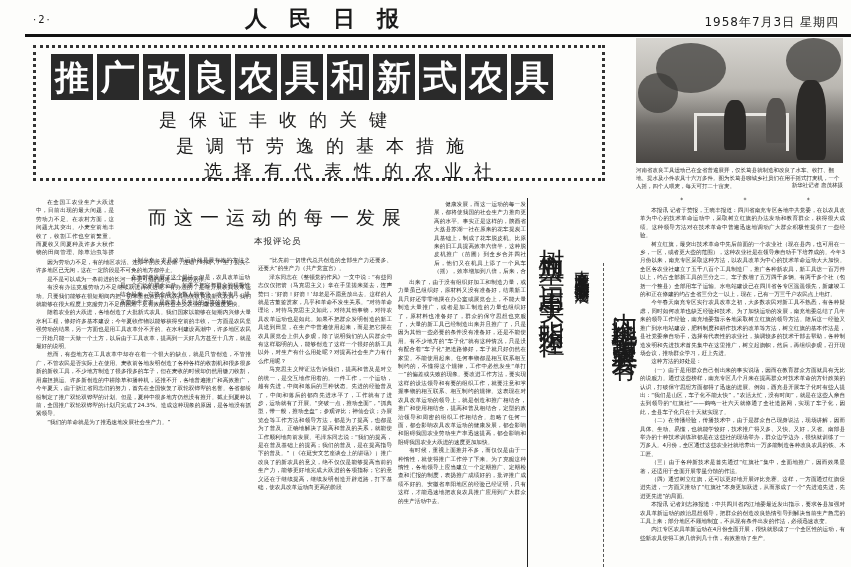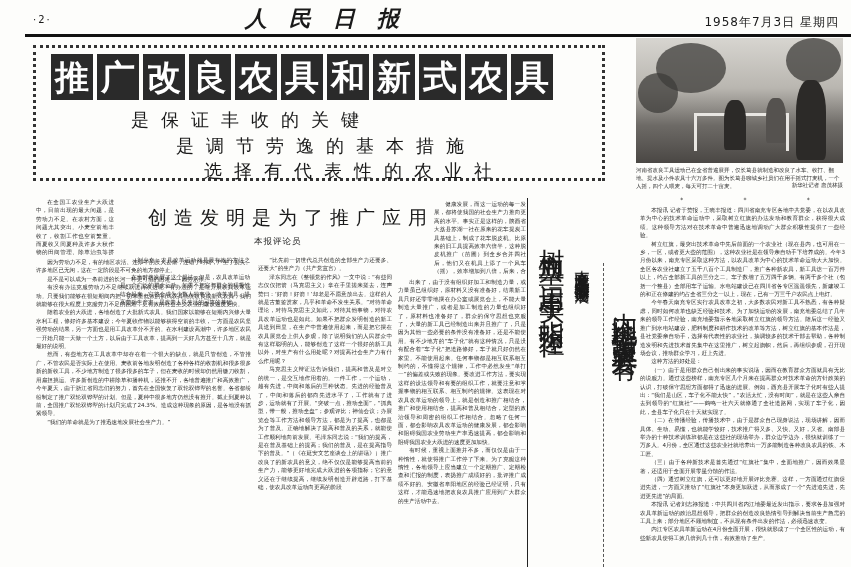--- a/index.html
+++ b/index.html
@@ -1,21 +1,21 @@
 <!DOCTYPE html>
 <html><head>
 <meta charset="utf-8">
 <style>
   * { box-sizing: border-box; margin: 0; padding: 0; }
   html, body { width: 851px; height: 567px; overflow: hidden; background: #fdfdfb; }
   body { position: relative; font-family: "DejaVu Sans", sans-serif; color: #1a1a1a; }
 
   .masthead { position: absolute; left: 25px; top: 0; width: 826px; height: 41px; }
   .page-num { position: absolute; left: 8px; top: 14px; font-size: 10px; letter-spacing: 2px; }
-  .paper-name { position: absolute; left: 220px; top: 4px; font-family: "DejaVu Serif", serif; font-size: 22px; font-weight: bold; font-style: italic; letter-spacing: 22px; }
+  .paper-name { position: absolute; left: 220px; top: 4px; font-family: "DejaVu Serif", serif; font-size: 22px; font-weight: bold; letter-spacing: 22px; }
   .date { position: absolute; right: 12px; top: 14px; font-size: 12px; letter-spacing: 1px; }
   .mast-rule { position: absolute; left: 0; top: 34px; width: 826px; height: 3px; background: #111; }
 
   .headline-box { position: absolute; left: 33px; top: 45px; width: 568px; height: 136px; border: 3px dotted #333; border-right: none; }
   .headline-box::after { content: ""; position: absolute; right: -4px; top: -3px; height: 136px; border-right: 3px dotted #333; }
   .big-title { position: absolute; left: 15px; top: 6px; display: flex; gap: 4px; }
   .big-title .ch { width: 42px; height: 46px; background: #2a2a2a; color: #fff; font-family: "DejaVu Sans", sans-serif; font-weight: bold; font-size: 34px; line-height: 46px; text-align: center; }
   .sub-line { position: absolute; font-size: 18px; letter-spacing: 12px; white-space: nowrap; }
 
   .photo { position: absolute; left: 636px; top: 38px; width: 207px; height: 125px; background: linear-gradient(180deg, #d7d5d0 0%, #b9b6b0 40%, #6d6a66 70%, #4a4744 100%); overflow: hidden; }
@@ -57,21 +57,21 @@
     <span class="ch">改</span>
     <span class="ch">良</span>
     <span class="ch">农</span>
     <span class="ch">具</span>
     <span class="ch">和</span>
     <span class="ch">新</span>
     <span class="ch">式</span>
     <span class="ch">农</span>
     <span class="ch">具</span>
   </div>
-  <div class="sub-line" style="left:95px; top:60px;">是保证丰收的关键</div>
+  <div class="sub-line" style="left:123px; top:60px;">是保证丰收的关键</div>
   <div class="sub-line" style="left:140px; top:86px;">是调节劳逸的基本措施</div>
   <div class="sub-line" style="left:168px; top:111px;">选择有代表性的农业社</div>
 </div>
 
 <div class="photo">
   <div class="tree" style="left:20px; top:5px; width:70px; height:50px;"></div>
   <div class="tree" style="left:2px; top:35px; width:40px; height:40px;"></div>
   <div class="tree" style="left:150px; top:0px; width:55px; height:45px;"></div>
   <div class="frame"></div>
   <div class="person" style="left:88px; top:62px; width:22px; height:50px;"></div>
@@ -79,21 +79,21 @@
   <div class="person" style="left:130px; top:60px; width:20px; height:45px; background:#55524f;"></div>
 </div>
 <div class="caption">河南省改良工具运动已在全省普遍展开，仅长葛县就制造和改良了水车、收打、翻地、提水及小件农具十六万多件。图为长葛县聊城乡社员们在用手摇式打麦机，一个人摇，四个人喂麦，每天可打二十亩麦。</div>
 <div class="caption-credit">新华社记者  唐茂林摄</div>
 <div class="stars">
   <span>*</span>
   <span>*</span>
   <span>*</span>
 </div>
 
-<div class="article-title">创造发明是为了推广应用</div>
+<div class="article-title">而这一运动的每一发展</div>
 <div class="byline">本报评论员</div>
 
 <div class="col-text" style="left:36px; top:198px; width:78px; height:60px;">
   <p>在全国工农业生产大跃进中，目前出现的最大问题，是劳动力不足。在农村方面，这问题尤其突出。小麦空前地丰收了，收割工作也空前繁重。而夏收又同夏种及许多大秋作物的田间管理、除草治虫等挤在一起。为了争取秋季大丰收，积肥、制肥和兴修水利、防旱防涝的突击任务，到了秋冬，农事活动更繁重了。许多地区现在已经作了大规模的计划，当然也不可能稍懈。</p>
 </div>
 <div class="col-text" style="left:36px; top:258px; width:215px; height:309px;">
   <p>因为劳动力不足，有的地区农活、连添中的没人去做，连错了时间，产生了损失。许多地区已无闲，这在一定阶段是不可免的地方都停止。</p>
   <p>是不是可以成为一条前进的长河一种更可怕的困难——因劳累张。</p>
   <p>有没有办法克服劳动力不足继续跃进再跃进呢？有办法的，是继开展农具改革运动。只要我们能够在很短期间内把一切笨重低效的旧式农具统统改良成新式农具，我们就能够在很大程度上克服劳力不足的困难，更有效的社会主义农业的建设速度更快。</p>
   <p>随着农业的大跃进，各地创造了大批新式农具。我们国家以能够在短期内兴修大量水利工程，修好许多基本建设；今年夏收作物以能够获得空前的丰收，一方面是农民坚强劳动的结果，另一方面也是用工具改革分不开的。在水利建设高潮中，许多地区农民一开始只能一天做一个土方，以后由于工具改革，提高到一天好几方甚至十几方，就是最好的说明。</p>

